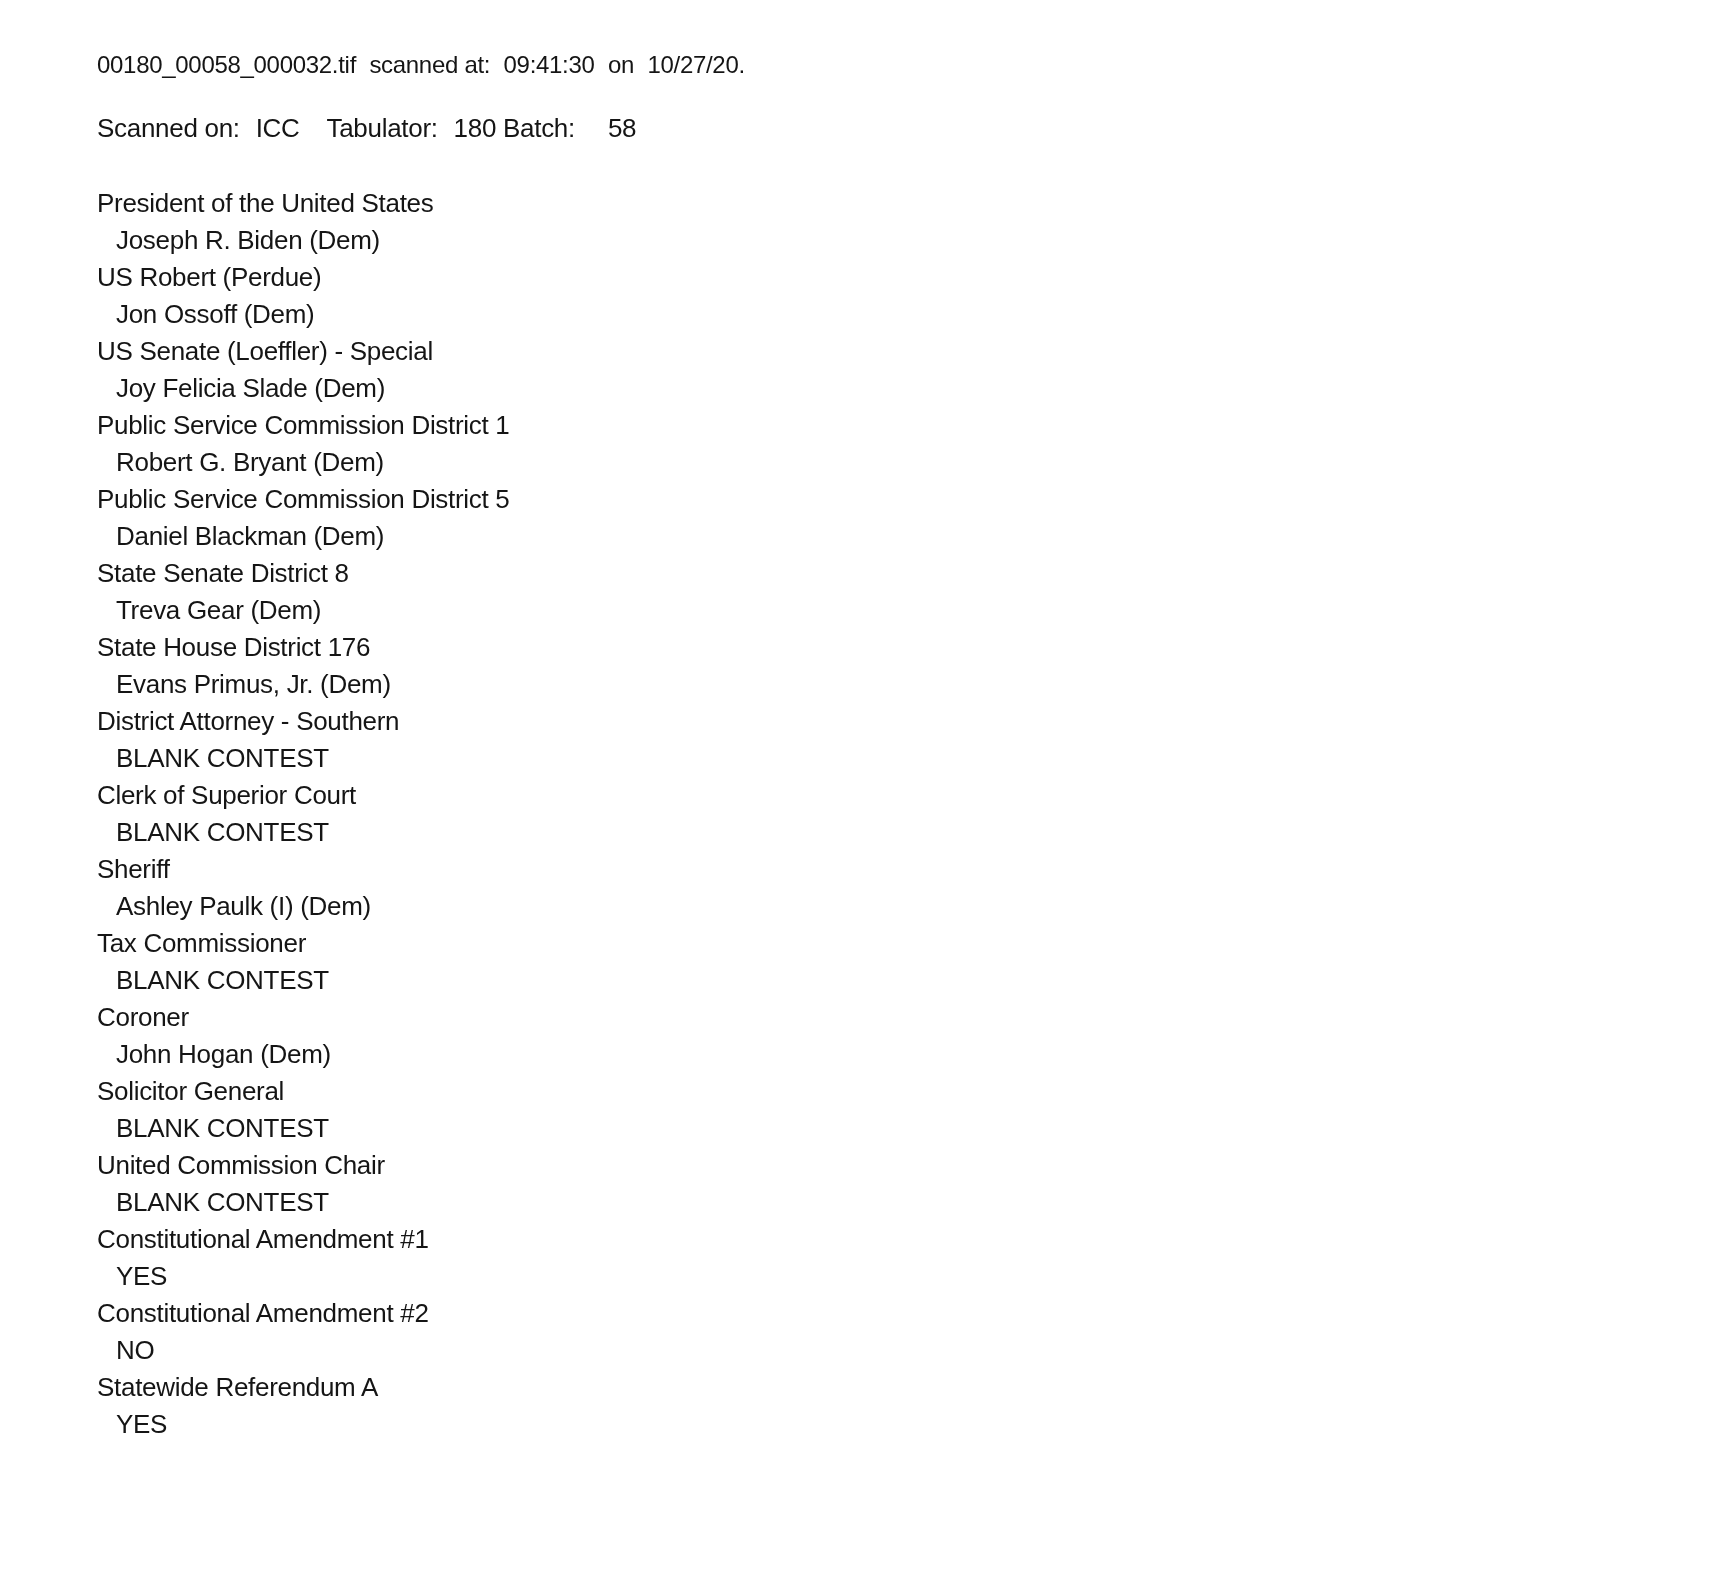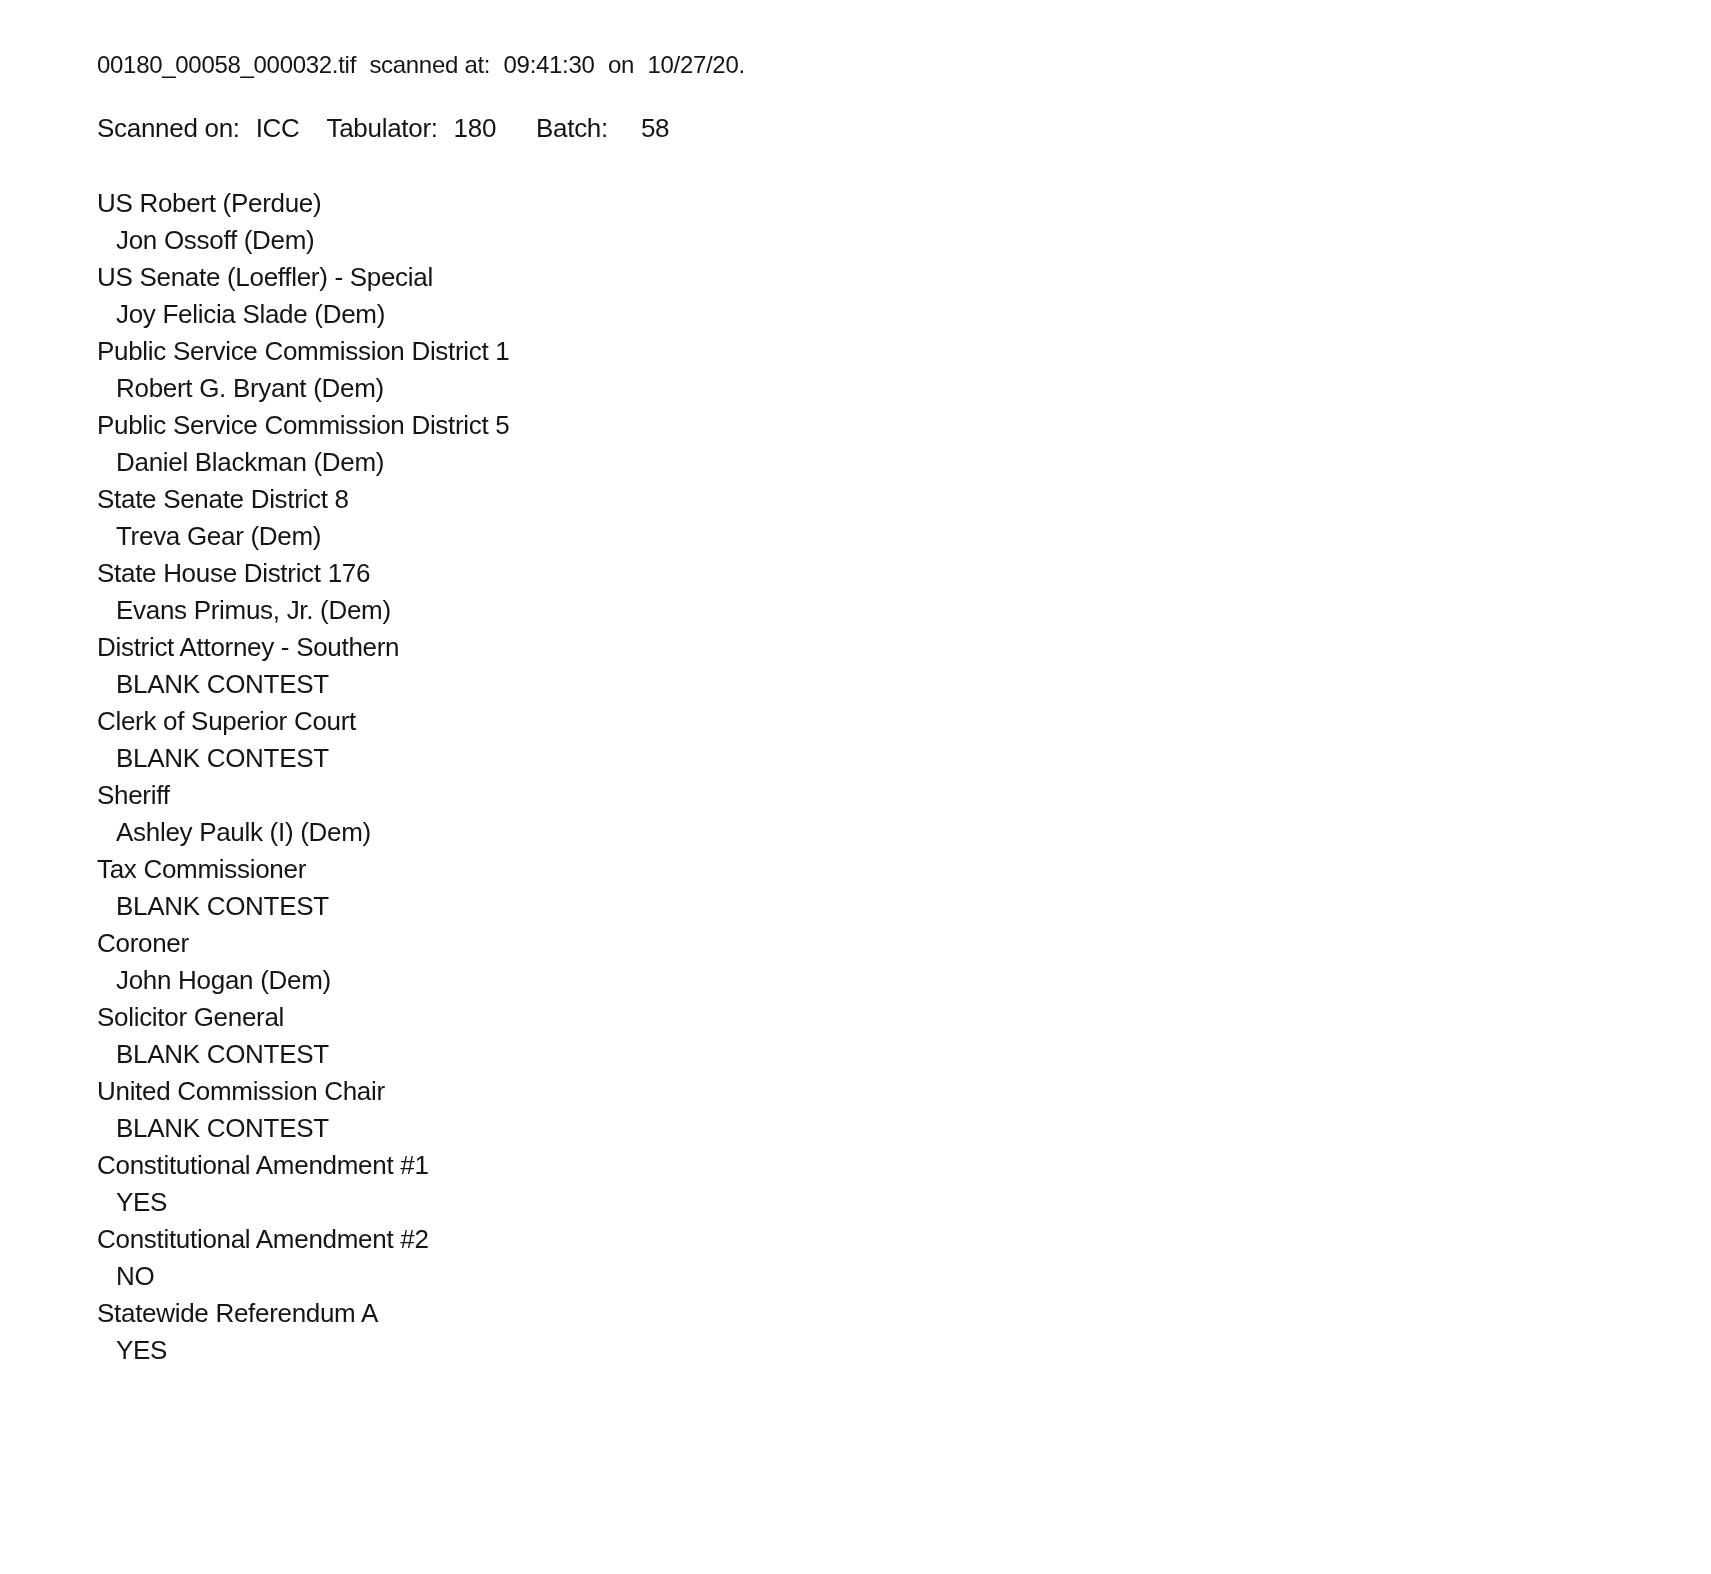--- a/index.html
+++ b/index.html
@@ -30,21 +30,21 @@
   .filename-line span + span { margin-left: 7px; }
   .meta-line {
     font-size: 26px;
     line-height: 37px;
     letter-spacing: -0.3px;
     white-space: nowrap;
   }
   .meta-line.first { margin-top: 30px; }
   .sp1 { margin-left: 9px; }   
   .sp2 { margin-left: 20px; }  
-  .sp3 { margin-left: 33px; }  
+  .sp3 { }  
   .sp2b { margin-left: 26px; text-align: right; } 
   .contest-list {
     margin-top: 38px;
     font-size: 26px;
     line-height: 37px;
     letter-spacing: -0.3px;
   }
   .contest-name { white-space: nowrap; }
   .contest-selection {
     padding-left: 19px;
@@ -68,20 +68,24 @@
     <span>Scanned on:</span>
     <span class="sp1">ICC</span>
     <span class="sp2">Tabulator:</span>
     <span class="sp1">180</span>
     <span class="sp3">Batch:</span>
     <span class="sp2b">58</span>
   </div>
 
 
   <div class="contest-list">
+      <div class="contest">
+        <div class="contest-name">President of the United States</div>
+        <div class="contest-selection">Joseph R. Biden (Dem)</div>
+      </div>
       <div class="contest">
         <div class="contest-name">US Robert (Perdue)</div>
         <div class="contest-selection">Jon Ossoff (Dem)</div>
       </div>
       <div class="contest">
         <div class="contest-name">US Senate (Loeffler) - Special</div>
         <div class="contest-selection">Joy Felicia Slade (Dem)</div>
       </div>
       <div class="contest">
         <div class="contest-name">Public Service Commission District 1</div>

